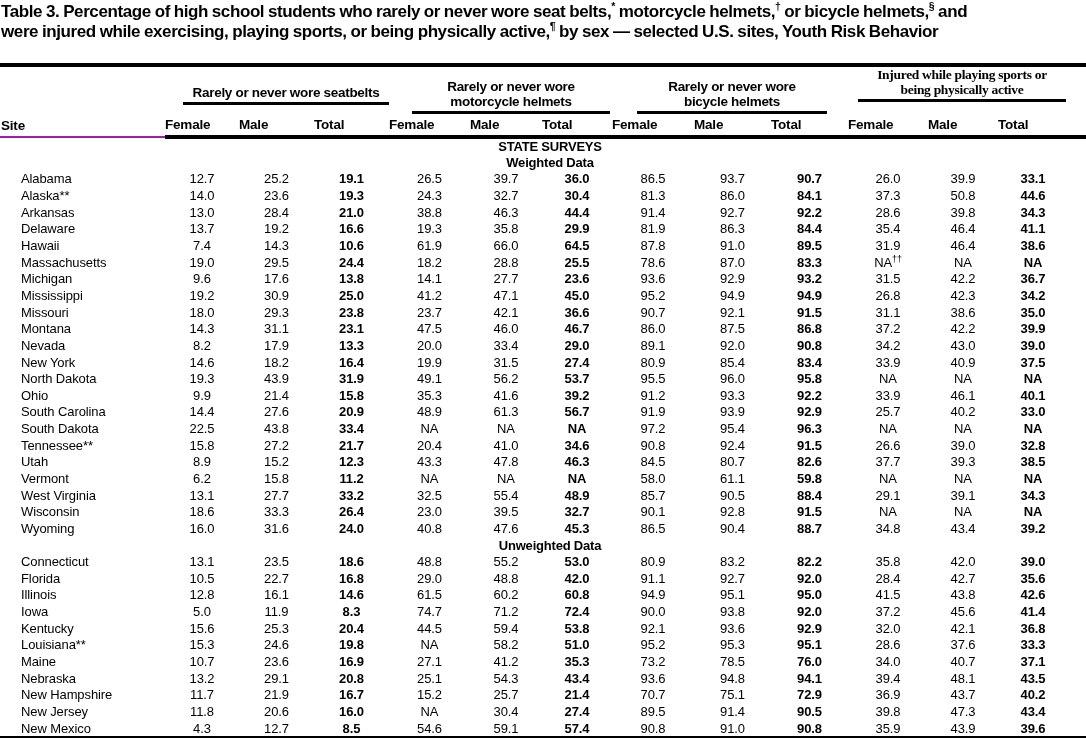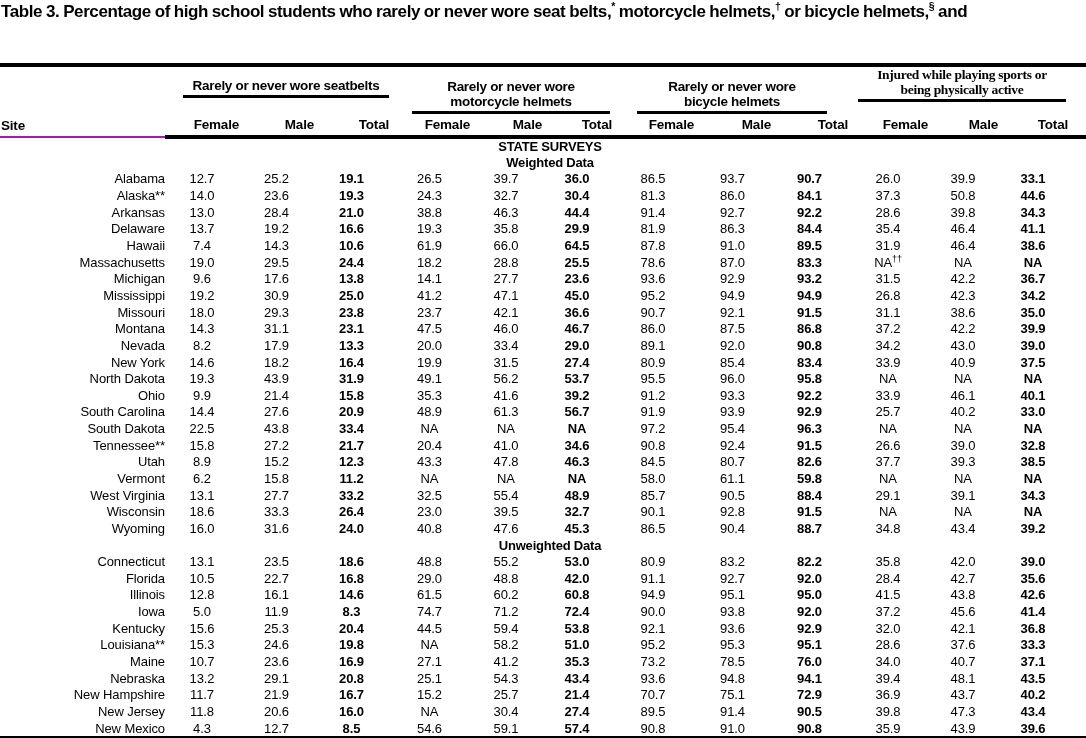--- a/index.html
+++ b/index.html
@@ -18,48 +18,49 @@
   .rule-bottom{height:6px;background:#000;}
   table.tbl{border-collapse:collapse;table-layout:fixed;width:1086px;}
   thead th{font-weight:bold;padding:0;vertical-align:bottom;}
   th.site-h{
     text-align:left;font-size:13.5px;padding:0 0 3px 1px;
     border-bottom:2px solid #a21caf;letter-spacing:-0.2px;
   }
   th.filler{border-bottom:4px solid #000;}
   th.grp{vertical-align:bottom;height:22px;}
   .gbox{border-bottom:3px solid #000;padding-bottom:2px;}
-  .g1 .gbox{margin:0 0 16px 18px;}
+  .g1 .gbox{margin:0 0 9px 18px;}
   .g2 .gbox{margin:0 2px 0 23px;}
   .g3 .gbox{margin:0 21px 0 25px;}
   .g4 .gbox{margin:0 2px 12px 10px;font-family:Liberation Serif, serif;}
   .gline{
     text-align:center;white-space:nowrap;font-size:13.5px;
     line-height:15px;font-weight:bold;letter-spacing:-0.3px;
   }
   tr.subrow th{
-    text-align:right;font-size:13.5px;height:18px;
+    text-align:left;font-size:13.5px;height:18px;
     padding:0 0 3px 0;border-bottom:4px solid #000;letter-spacing:-0.2px;
   }
   tbody tr{height:16.65px;}
   tbody td{
     font-size:13px;padding:0;text-align:center;vertical-align:middle;
     letter-spacing:-0.1px;white-space:nowrap;
   }
-  td.site{text-align:right;padding-left:21px;}
+  td.site{text-align:left;padding-left:21px;}
   tr.section td{text-align:center;padding-left:14px;font-weight:bold;letter-spacing:-0.2px;}
   td.tot{font-weight:bold;}
   td .namark{font-size:9px;vertical-align:top;position:relative;top:-1px;}
 </style>
 </head>
 <body>
 
 <div class="page">
   <div class="title" id="title">
       <div class="tline"><span>Table 3. Percentage of high school students who rarely or never wore seat belts,</span><sup>*</sup><span> motorcycle helmets,</span><sup>†</sup><span> or bicycle helmets,</span><sup>§</sup><span> and</span></div>
+      <div class="tline"><span>were injured while exercising, playing sports, or being physically active,</span><sup>¶</sup><span> by sex — selected U.S. sites, Youth Risk Behavior</span></div>
     </div>
   <div class="rule-top"></div>
   <table class="tbl">
     <colgroup>
       <col style="width:165px">
         <col style="width:74px">
         <col style="width:75px">
         <col style="width:75px">
       <col style="width:81px">
         <col style="width:72px">

